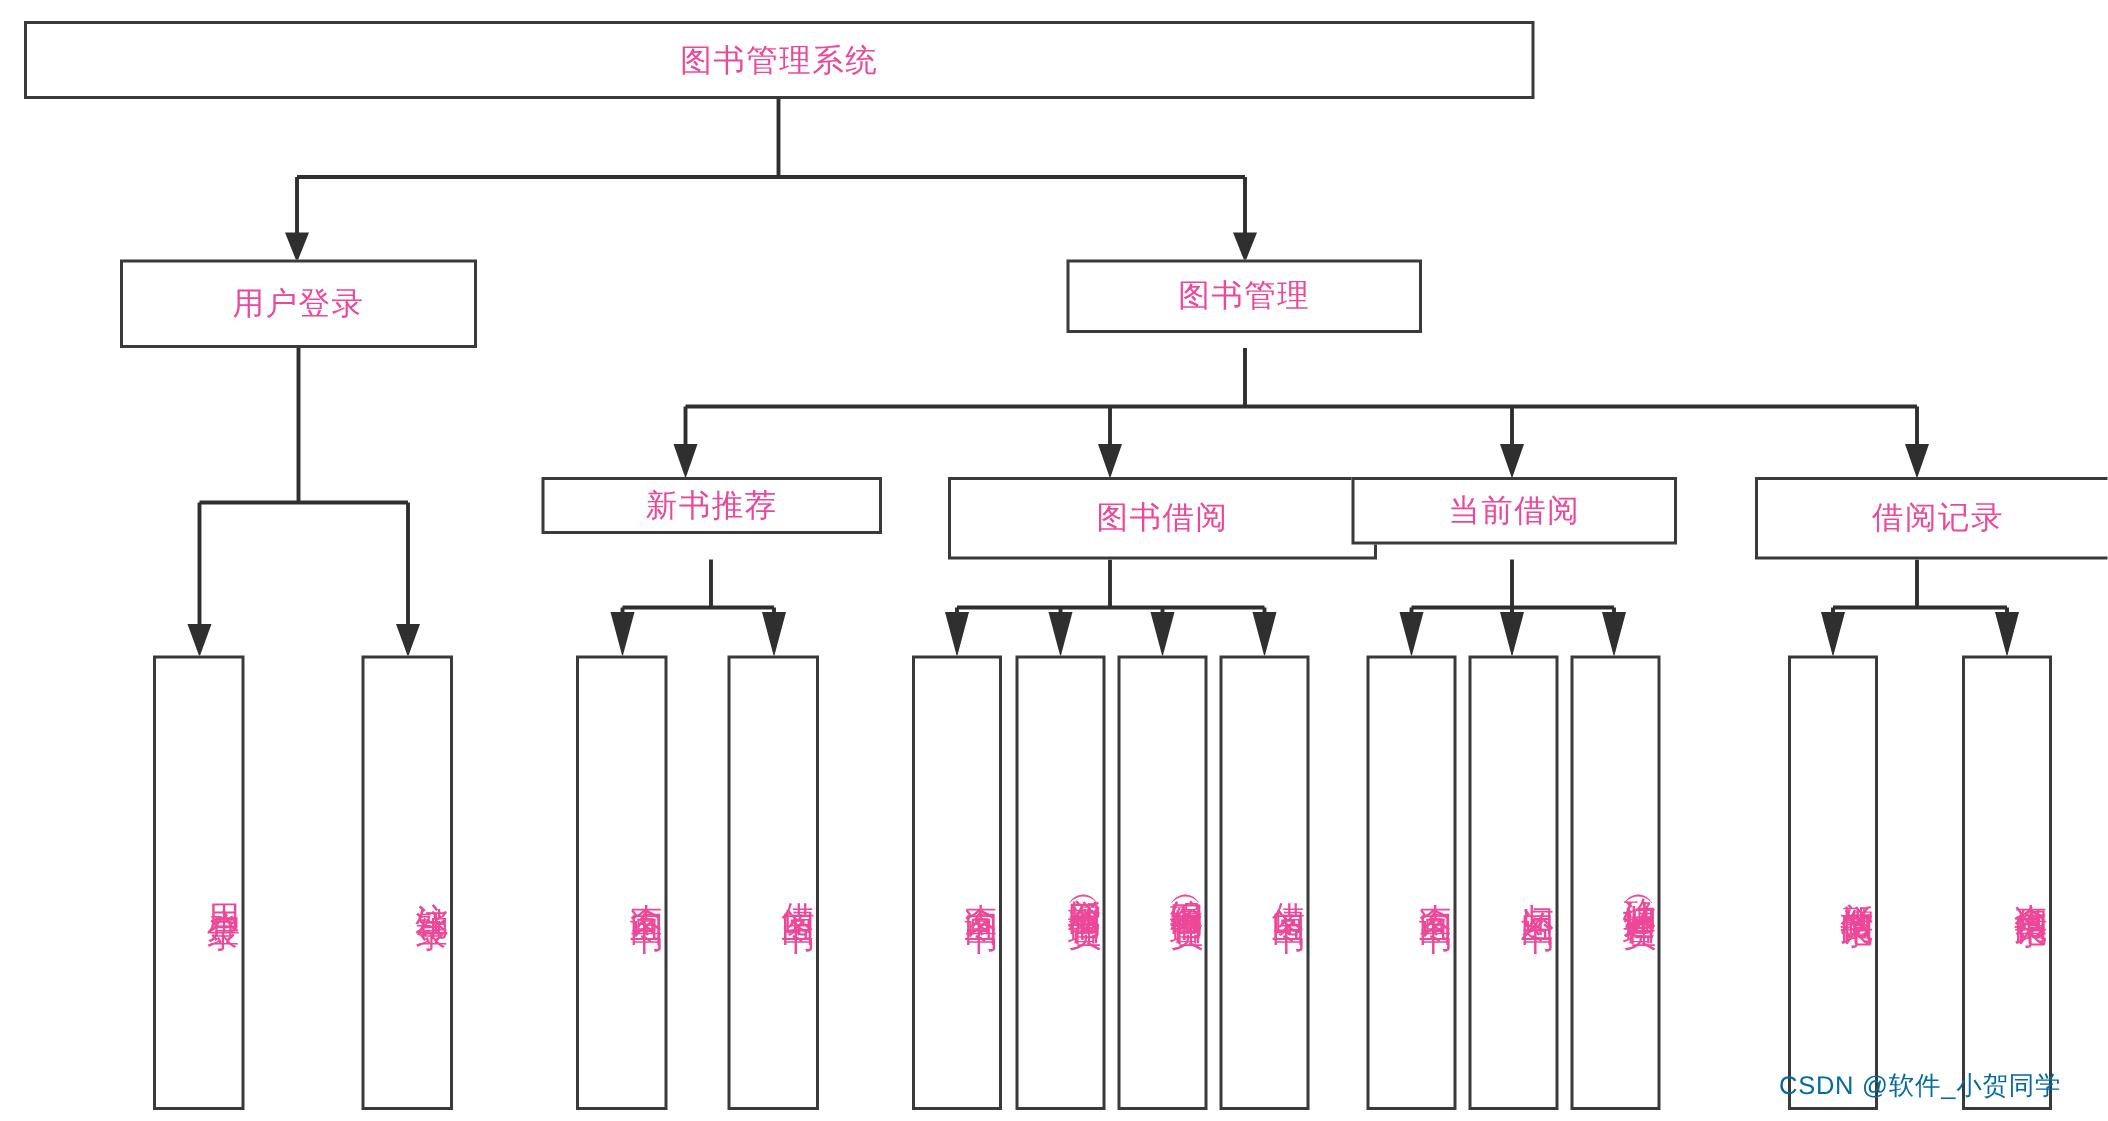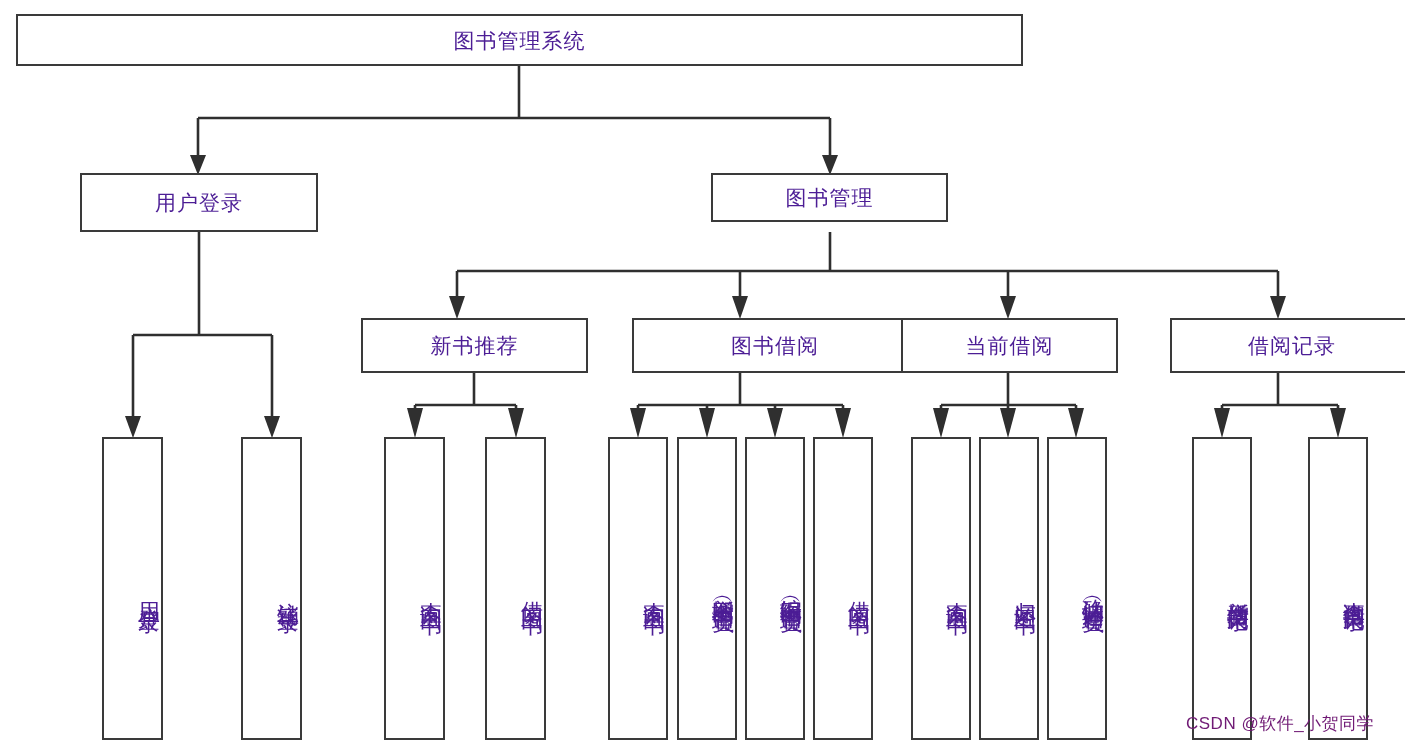--- a/index.html
+++ b/index.html
@@ -14,21 +14,21 @@
     position:absolute;left:0;top:0;width:1405px;height:747px;
   }
   .node{
     position:absolute;
     box-sizing:border-box;
     background:#ffffff;
     border:2.5px solid #3a3a3a;
     display:flex;
     align-items:center;
     justify-content:center;
-    color:#4c1d95;
+    color:#ec4899;
     z-index:2;
   }
   .node.h{
     font-size:21px;
     letter-spacing:1px;
     line-height:1;
   }
   .node.v{
     font-size:22px;
     writing-mode:vertical-rl;
@@ -46,21 +46,21 @@
   }
   .node.v .vtxt{
     writing-mode:vertical-rl;
     text-orientation:upright;
     display:block;
   }
   .watermark{
     position:absolute;
     left:1186px;top:712px;
     font-size:17px;
-    color:#701a75;
+    color:#0369a1;
     letter-spacing:0.5px;
     white-space:nowrap;
     z-index:3;
     font-family:"Liberation Sans","DejaVu Sans",sans-serif;
   }
   svg#edges{
     position:absolute;left:0;top:0;
     width:1405px;height:747px;
     z-index:1;
     pointer-events:none;
@@ -146,27 +146,27 @@
     <span>图书管理系统</span>
   </div>
 
   <div class="node h" style="left:80px;top:173px;width:238px;height:59px;">
     <span>用户登录</span>
   </div>
   <div class="node h" style="left:711px;top:173px;width:237px;height:49px;">
     <span>图书管理</span>
   </div>
 
-  <div class="node h" style="left:361px;top:318px;width:227px;height:55px;">
+  <div class="node h" style="left:361px;top:318px;width:227px;height:38px;">
     <span>新书推荐</span>
   </div>
   <div class="node h" style="left:632px;top:318px;width:286px;height:55px;">
     <span>图书借阅</span>
   </div>
-  <div class="node h" style="left:901px;top:318px;width:217px;height:55px;">
+  <div class="node h" style="left:901px;top:318px;width:217px;height:45px;">
     <span>当前借阅</span>
   </div>
   <div class="node h" style="left:1170px;top:318px;width:244px;height:55px;">
     <span>借阅记录</span>
   </div>
 
   <div class="node v" style="left:102px;top:437px;width:61px;height:303px;">
     <span class="vtxt">用户登录</span>
   </div>
   <div class="node v" style="left:241px;top:437px;width:61px;height:303px;">

